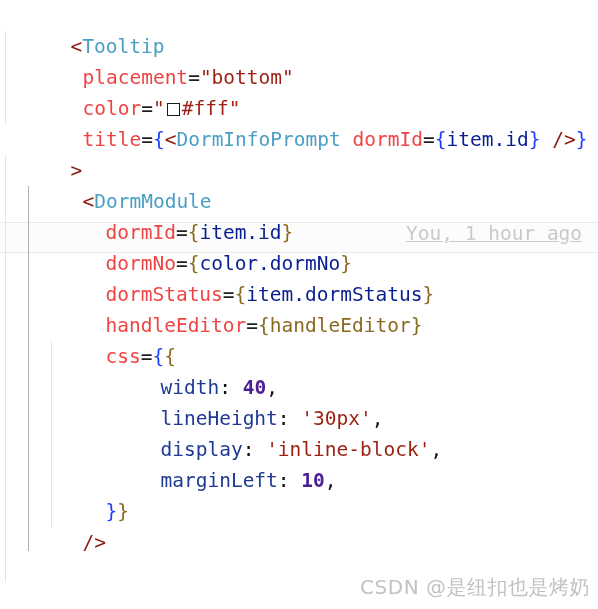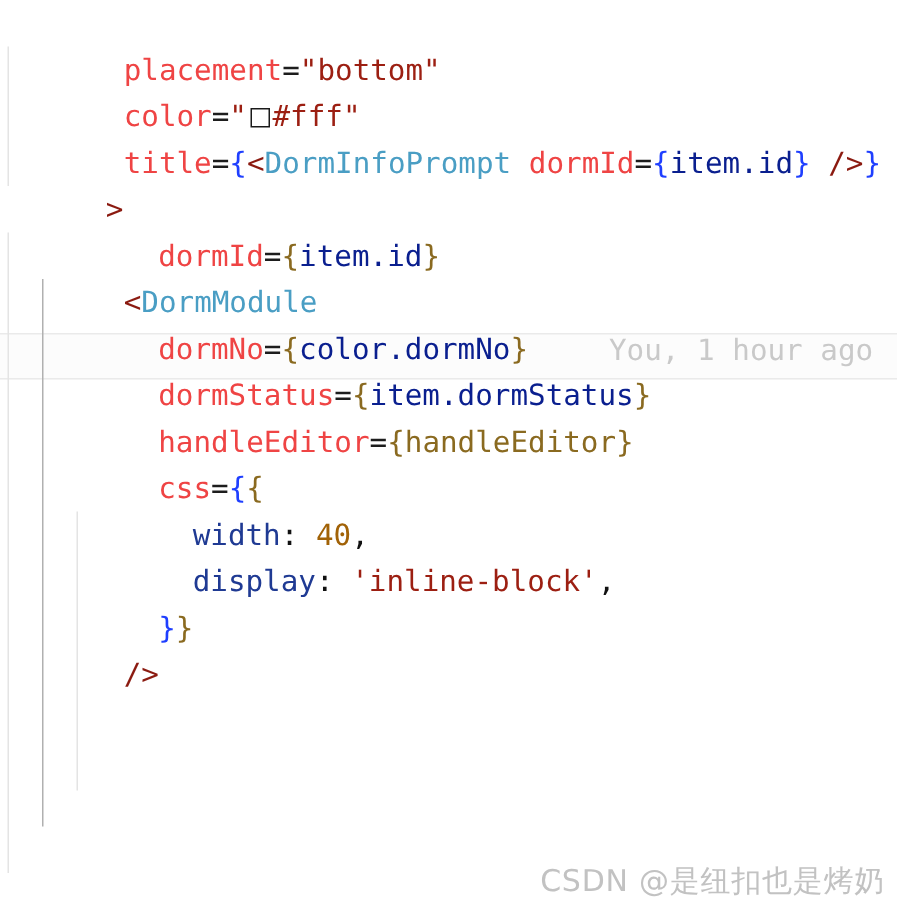--- a/index.html
+++ b/index.html
@@ -67,22 +67,22 @@
   
   .t-bracket   { color: #8b1a10; }  
   .t-tag       { color: #4a9ec4; }  
   .t-attr      { color: #ef4444; }  
   .t-eq        { color: #1d1d1d; }  
   .t-string    { color: #9c1f12; }  
   .t-brace-b   { color: #1f3fff; }  
   .t-brace-o   { color: #8a6a20; }  
   .t-expr      { color: #0a1f8f; }  
   .t-ident-o   { color: #8a6a20; }  
-  .t-prop      { color: #1f3a93; }  
-  .t-num       { color: #a16207; }  
+  .t-prop      { color: #1f3a93; margin-left: 32px; }  
+  .t-num       { color: #4c1d95; font-weight: bold; }  
   .t-punc      { color: #111111; }  
 
   
   .swatch {
     display: inline-block;
     width: 13px; height: 13px;
     background: #ffffff;
     border: 1.5px solid #1a1a1a;
     vertical-align: -1px;
     margin: 0 2px;
@@ -108,47 +108,50 @@
 
 <div id="editor">
 
   <div class="line-hl" style="top:222px; height:31px;"></div>
 
   <div class="guide" style="left:5px; top:31px; height:93px;"></div>
   <div class="guide" style="left:5px; top:155px; height:427px;"></div>
   <div class="guide active" style="left:28px; top:186px; height:365px;"></div>
   <div class="guide" style="left:51px; top:341px; height:186px;"></div>
 
-  <div class="blame" style="left:406px; top:222px;">You, 1 hour ago</div>
+  <div class="blame" style="left:406px; top:222px;text-decoration:underline;">You, 1 hour ago</div>
 
   <div class="lines-wrap">
 
+    <div class="code-line">
+      <span class="t-bracket">&lt;</span><span class="t-tag">Tooltip</span>
+    </div>
 
     <div class="code-line ind1">
       <span class="t-attr">placement</span><span class="t-eq">=</span><span class="t-string">"bottom"</span>
     </div>
 
     <div class="code-line ind1">
       <span class="t-attr">color</span><span class="t-eq">=</span><span class="t-string">"</span><span class="swatch"></span><span class="t-string">#fff</span><span class="t-string">"</span>
     </div>
 
     <div class="code-line ind1">
       <span class="t-attr">title</span><span class="t-eq">=</span><span class="t-brace-b">{</span><span class="t-bracket">&lt;</span><span class="t-tag">DormInfoPrompt</span><span class="t-punc"> </span><span class="t-attr">dormId</span><span class="t-eq">=</span><span class="t-brace-b">{</span><span class="t-expr">item.id</span><span class="t-brace-b">}</span><span class="t-punc"> </span><span class="t-bracket">/&gt;</span><span class="t-brace-b">}</span>
     </div>
 
     <div class="code-line">
       <span class="t-bracket">&gt;</span>
     </div>
 
+    <div class="code-line ind1">
+      <span class="t-bracket">&lt;</span><span class="t-tag">DormModule</span>
+    </div>
+
     <div class="code-line ind2">
       <span class="t-attr">dormId</span><span class="t-eq">=</span><span class="t-brace-o">{</span><span class="t-expr">item.id</span><span class="t-brace-o">}</span>
-    </div>
-
-    <div class="code-line ind1">
-      <span class="t-bracket">&lt;</span><span class="t-tag">DormModule</span>
     </div>
 
     <div class="code-line ind2">
       <span class="t-attr">dormNo</span><span class="t-eq">=</span><span class="t-brace-o">{</span><span class="t-expr">color.dormNo</span><span class="t-brace-o">}</span>
     </div>
 
     <div class="code-line ind2">
       <span class="t-attr">dormStatus</span><span class="t-eq">=</span><span class="t-brace-o">{</span><span class="t-expr">item.dormStatus</span><span class="t-brace-o">}</span>
     </div>
 
@@ -158,25 +161,31 @@
 
     <div class="code-line ind2">
       <span class="t-attr">css</span><span class="t-eq">=</span><span class="t-brace-b">{</span><span class="t-brace-o">{</span>
     </div>
 
     <div class="code-line ind3">
       <span class="t-prop">width</span><span class="t-punc">: </span><span class="t-num">40</span><span class="t-punc">,</span>
     </div>
 
 
+    <div class="code-line ind3">
+      <span class="t-prop">lineHeight</span><span class="t-punc">: </span><span class="t-string">'30px'</span><span class="t-punc">,</span>
+    </div>
 
     <div class="code-line ind3">
       <span class="t-prop">display</span><span class="t-punc">: </span><span class="t-string">'inline-block'</span><span class="t-punc">,</span>
     </div>
 
+    <div class="code-line ind3">
+      <span class="t-prop">marginLeft</span><span class="t-punc">: </span><span class="t-num">10</span><span class="t-punc">,</span>
+    </div>
 
     <div class="code-line ind2">
       <span class="t-brace-b">}</span><span class="t-brace-o">}</span>
     </div>
 
     <div class="code-line ind1">
       <span class="t-bracket">/&gt;</span>
     </div>
 
 

